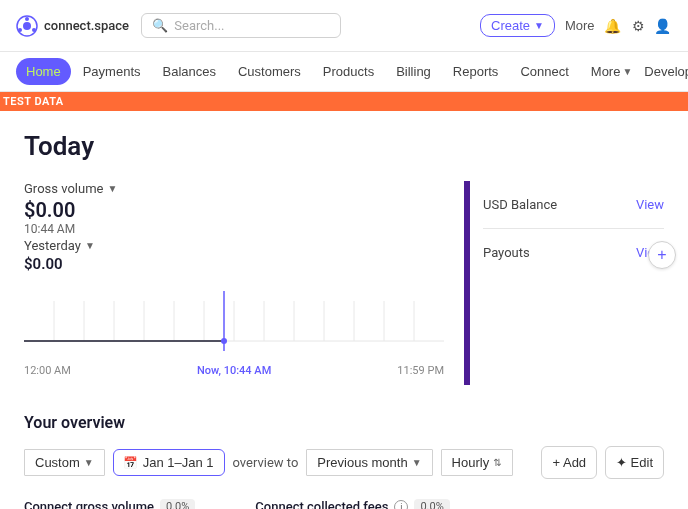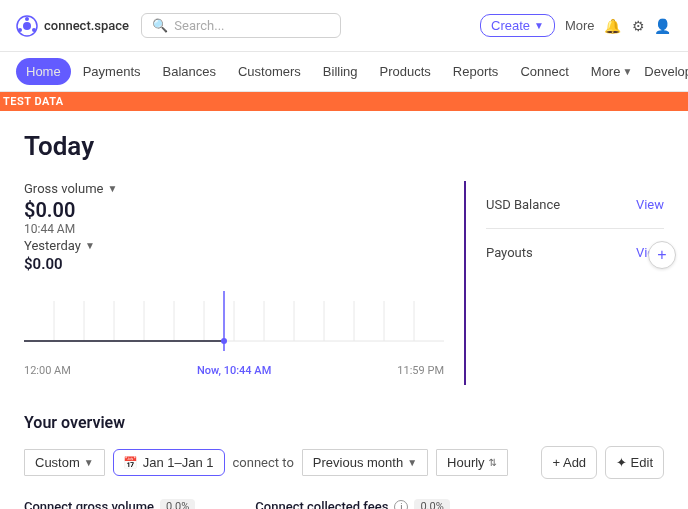--- a/index.html
+++ b/index.html
@@ -10,21 +10,21 @@
     .logo-area { display: flex; align-items: center; gap: 6px; font-size: 13px; color: #333; font-weight: 500; }
     .logo-icon { width: 22px; height: 22px; }
     .search-bar { display: flex; align-items: center; gap: 6px; border: 1px solid #d1d1d1; border-radius: 6px; padding: 4px 10px; flex: 1; max-width: 200px; color: #888; font-size: 13px; }
     .top-bar-right { display: flex; align-items: center; gap: 10px; margin-left: auto; }
     .create-btn { border: 1px solid #635bff; color: #635bff; border-radius: 10px; padding: 3px 10px; font-size: 13px; cursor: pointer; display: flex; align-items: center; gap: 4px; background: #fff; }
     .help-btn, .bell-btn, .gear-btn, .user-btn { background: none; border: none; cursor: pointer; color: #555; font-size: 14px; display: flex; align-items: center; }
 
     
     .nav-tabs { display: flex; align-items: center; padding: 0 16px; border-bottom: 1px solid #e6e6e6; gap: 2px; height: 40px; }
     .nav-tab { padding: 6px 10px; border-radius: 6px; font-size: 13px; cursor: pointer; color: #444; background: none; border: none; }
-    .nav-tab.active { background: #635bff; color: #e5e5e5; border-radius: 20px; }
+    .nav-tab.active { background: #635bff; color: #bef264; border-radius: 20px; }
     .nav-tab-more { display: flex; align-items: center; gap: 2px; }
     .nav-right { margin-left: auto; display: flex; align-items: center; gap: 8px; }
     .developers-btn { font-size: 13px; color: #444; background: none; border: none; cursor: pointer; }
 
     
     .test-data-banner { background: #ff6b35; color: #fff; font-size: 11px; font-weight: 600; letter-spacing: 0.5px; padding: 3px; }
 
     
     .main { padding: 20px 24px; }
 
@@ -38,21 +38,21 @@
     .metric-value { font-size: 20px; font-weight: 600; }
     .metric-time { font-size: 12px; color: #666; }
 
     
     .chart-container { position: relative; margin: 8px 0; }
     .chart-svg { width: 420px; height: 80px; }
     .chart-labels { display: flex; justify-content: space-between; font-size: 11px; color: #888; width: 420px; }
     .now-label { color: #635bff; font-weight: 500; }
 
     
-    .metrics-right { width: 200px; border-left: 2px solid #4c1d95; padding-left: 20px; margin-left: 20px; }
+    .metrics-right { width: 200px; border-left: 6px solid #4c1d95; padding-left: 13px; margin-left: 20px; }
     .right-metric { display: flex; justify-content: space-between; align-items: center; padding: 16px 0; border-bottom: 1px solid #e6e6e6; }
     .right-metric:last-child { border-bottom: none; }
     .right-metric-label { font-size: 13px; color: #444; }
     .view-link { color: #635bff; font-size: 13px; cursor: pointer; text-decoration: none; }
 
     
     .overview-section { margin-top: 28px; }
     .overview-title { font-size: 16px; font-weight: 600; margin-bottom: 14px; }
 
     
@@ -119,22 +119,22 @@
         <span>👤</span>
       </button>
     </div>
   </div>
 
   <div class="nav-tabs">
     <button class="nav-tab active">Home</button>
     <button class="nav-tab">Payments</button>
     <button class="nav-tab">Balances</button>
     <button class="nav-tab">Customers</button>
+    <button class="nav-tab">Products</button>
     <button class="nav-tab">Billing</button>
-    <button class="nav-tab">Products</button>
     <button class="nav-tab">Reports</button>
     <button class="nav-tab">Connect</button>
     <button class="nav-tab nav-tab-more">
       More <span class="chevron">▼</span>
     </button>
     <div class="nav-right">
       <button class="developers-btn">Developers</button>
 
     </div>
   </div>
@@ -217,21 +217,21 @@
 
       <div class="filters-row">
         <button class="filter-select">
           <span>Custom</span>
           <span class="chevron">▼</span>
         </button>
         <button class="date-range-select">
           <span class="calendar-icon">📅</span>
           <span>Jan 1–Jan 1</span>
         </button>
-        <span class="compared-to-label">connect to</span>
+        <span class="compared-to-label">overview to</span>
         <button class="filter-select">
           <span>Previous month</span>
           <span class="chevron">▼</span>
         </button>
         <button class="filter-select">
           <span>Hourly</span>
           <span class="chevron">⇅</span>
         </button>
         <div class="filters-right">
           <button class="add-btn">

